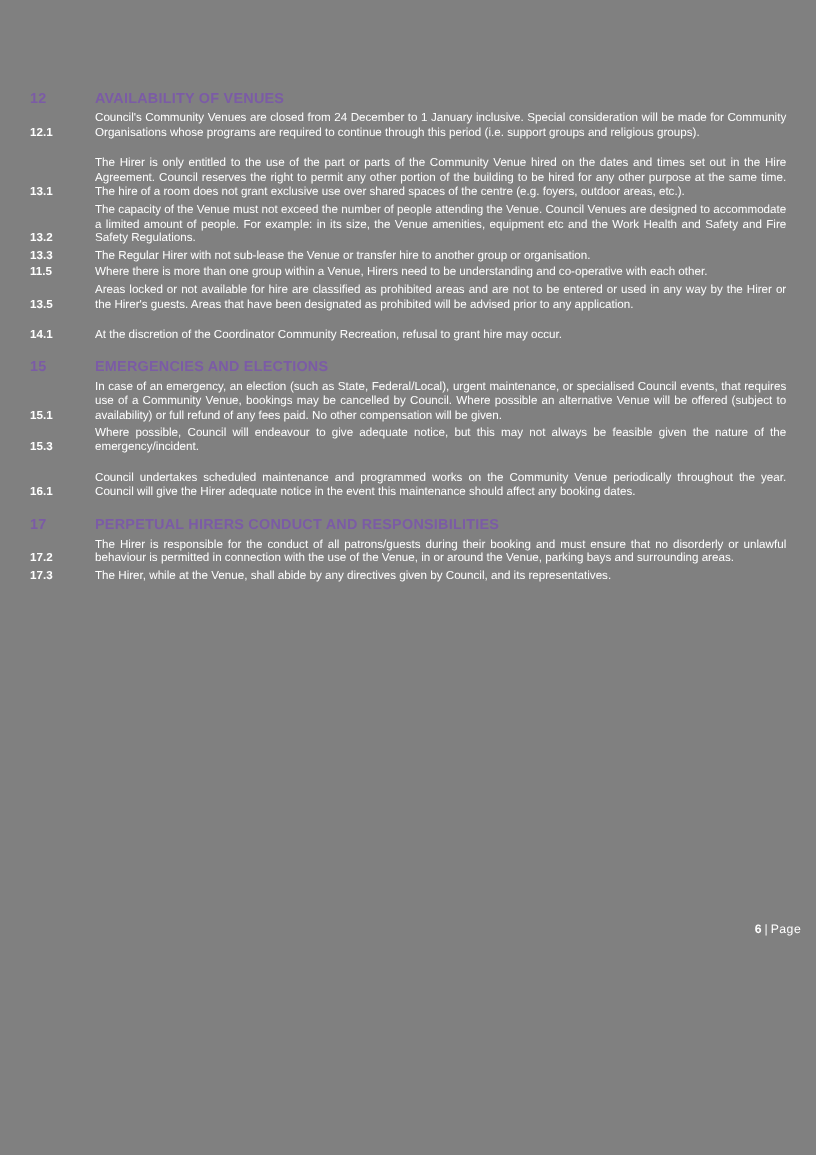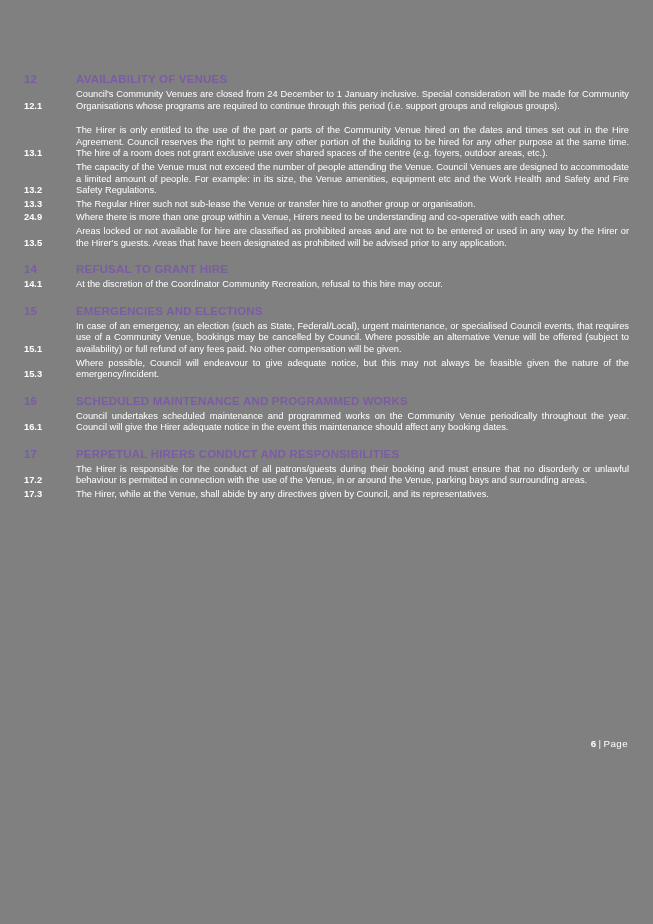--- a/index.html
+++ b/index.html
@@ -63,21 +63,21 @@
   .clause .body {
     flex: 1 1 auto;
     text-align: justify;
     color: #FFFFFF;
   }
   .block {
     margin-bottom: 13px;
   }
   .footer {
     position: absolute;
-    right: 25px;
+    right: 12px;
     bottom: 43px;
     color: #FFFFFF;
     font-size: 9.8px;
     font-weight: bold;
     letter-spacing: 0.4px;
   }
   .footer .sep {
     font-weight: normal;
     opacity: 0.92;
     padding: 0 2px;
@@ -105,60 +105,52 @@
         <div class="clause">
           <span class="num">13.1</span>
           <span class="body">The Hirer is only entitled to the use of the part or parts of the Community Venue hired on the dates and times set out in the Hire Agreement. Council reserves the right to permit any other portion of the building to be hired for any other purpose at the same time. The hire of a room does not grant exclusive use over shared spaces of the centre (e.g. foyers, outdoor areas, etc.).</span>
         </div>
         <div class="clause">
           <span class="num">13.2</span>
           <span class="body">The capacity of the Venue must not exceed the number of people attending the Venue. Council Venues are designed to accommodate a limited amount of people. For example: in its size, the Venue amenities, equipment etc and the Work Health and Safety and Fire Safety Regulations.</span>
         </div>
         <div class="clause">
           <span class="num">13.3</span>
-          <span class="body">The Regular Hirer such not sub-lease the Venue or transfer hire to another group or organisation.</span>
+          <span class="body">The Regular Hirer with not sub-lease the Venue or transfer hire to another group or organisation.</span>
         </div>
         <div class="clause">
-          <span class="num">24.9</span>
+          <span class="num">11.5</span>
           <span class="body">Where there is more than one group within a Venue, Hirers need to be understanding and co-operative with each other.</span>
         </div>
         <div class="clause">
           <span class="num">13.5</span>
           <span class="body">Areas locked or not available for hire are classified as prohibited areas and are not to be entered or used in any way by the Hirer or the Hirer's guests. Areas that have been designated as prohibited will be advised prior to any application.</span>
         </div>
       </div>
       <div class="block">
-        <div class="section-heading">
-          <span class="num">14</span>
-          <span class="title">REFUSAL TO GRANT HIRE</span>
-        </div>
         <div class="clause">
           <span class="num">14.1</span>
-          <span class="body">At the discretion of the Coordinator Community Recreation, refusal to this hire may occur.</span>
+          <span class="body">At the discretion of the Coordinator Community Recreation, refusal to grant hire may occur.</span>
         </div>
       </div>
       <div class="block">
         <div class="section-heading">
           <span class="num">15</span>
           <span class="title">EMERGENCIES AND ELECTIONS</span>
         </div>
         <div class="clause">
           <span class="num">15.1</span>
           <span class="body">In case of an emergency, an election (such as State, Federal/Local), urgent maintenance, or specialised Council events, that requires use of a Community Venue, bookings may be cancelled by Council. Where possible an alternative Venue will be offered (subject to availability) or full refund of any fees paid. No other compensation will be given.</span>
         </div>
         <div class="clause">
           <span class="num">15.3</span>
           <span class="body">Where possible, Council will endeavour to give adequate notice, but this may not always be feasible given the nature of the emergency/incident.</span>
         </div>
       </div>
       <div class="block">
-        <div class="section-heading">
-          <span class="num">16</span>
-          <span class="title">SCHEDULED MAINTENANCE AND PROGRAMMED WORKS</span>
-        </div>
         <div class="clause">
           <span class="num">16.1</span>
           <span class="body">Council undertakes scheduled maintenance and programmed works on the Community Venue periodically throughout the year. Council will give the Hirer adequate notice in the event this maintenance should affect any booking dates.</span>
         </div>
       </div>
       <div class="block">
         <div class="section-heading">
           <span class="num">17</span>
           <span class="title">PERPETUAL HIRERS CONDUCT AND RESPONSIBILITIES</span>
         </div>

